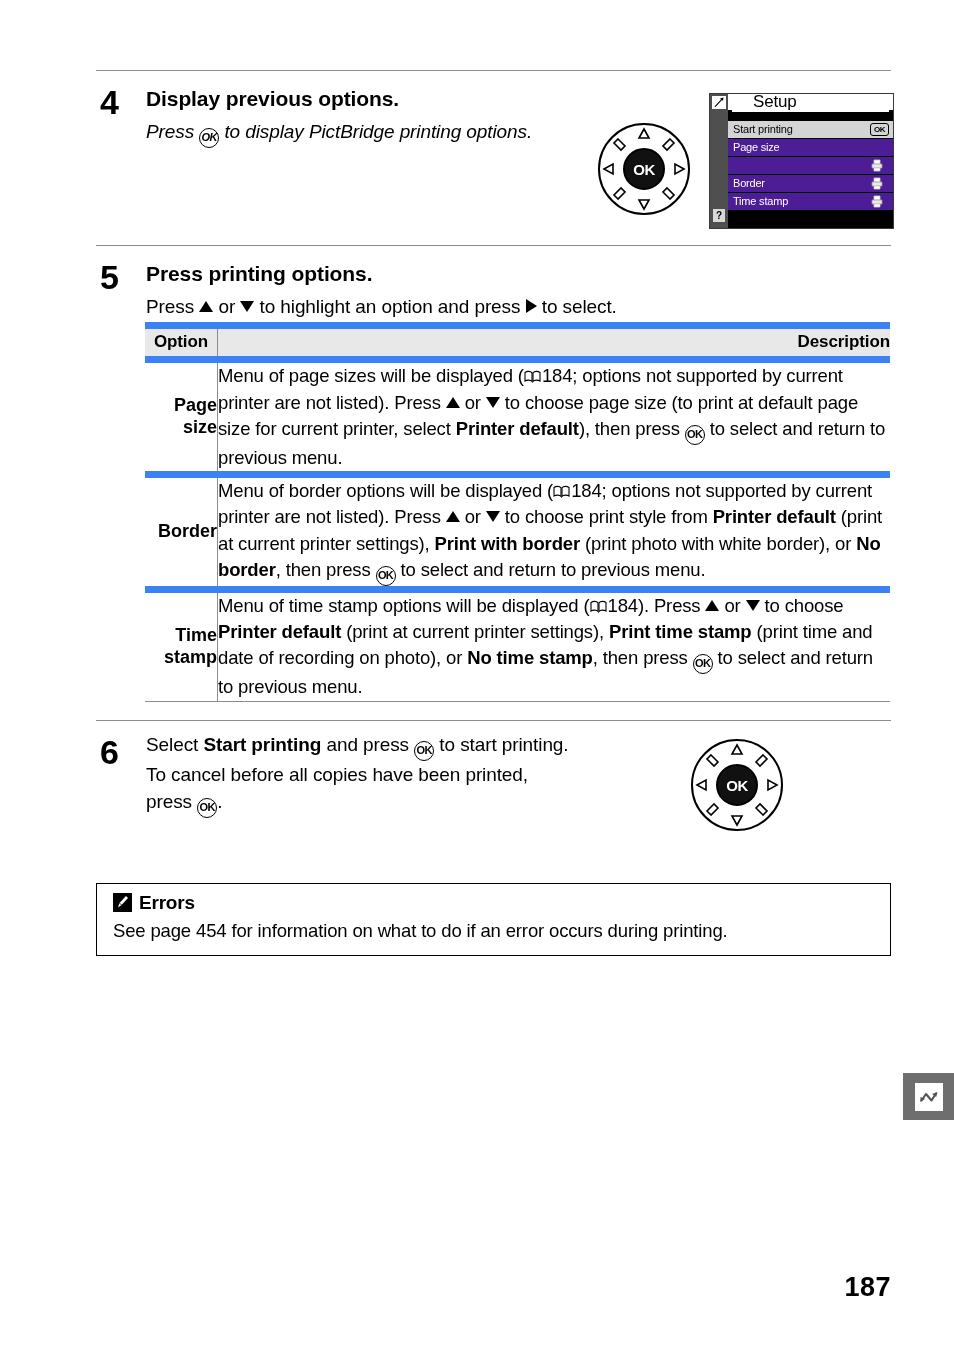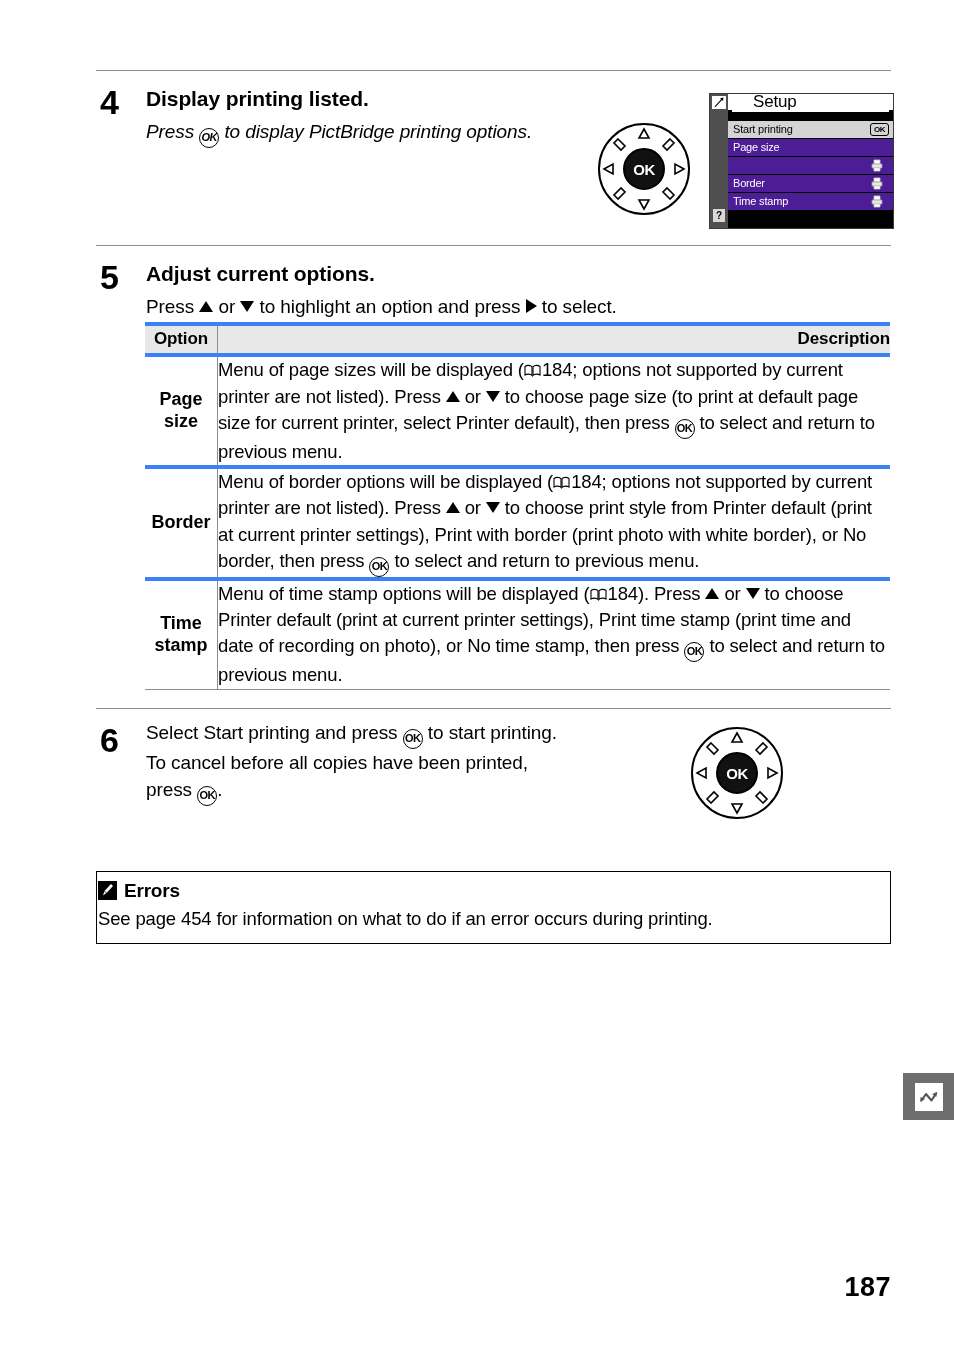--- a/index.html
+++ b/index.html
@@ -66,21 +66,21 @@
     letter-spacing: -0.1px;
   }
   .step-text {
     font-size: 19px;
     line-height: 1.45;
     letter-spacing: -0.1px;
   }
   .step4-text { max-width: 420px; font-style: italic; }
   .step6-text { max-width: 430px; }
 
-  b, strong { font-weight: normal; }
+  b, strong { font-weight: bold; }
 
   
   .ok-glyph {
     display: inline-block;
     width: 20px;
     height: 20px;
     border: 1.7px solid #000;
     border-radius: 50%;
     font-size: 11px;
     font-weight: bold;
@@ -251,62 +251,62 @@
 
   
   table.opts {
     border-collapse: collapse;
     width: 745px;
     margin-left: 49px;
     margin-top: 2px;
     margin-bottom: 4px;
   }
   table.opts th, table.opts td {
-    border-top: 4px solid #3b82f6;
+    border-top: 7px solid #3b82f6;
     border-bottom: 1px solid #8c8c8c;
     vertical-align: middle;
     padding: 0;
   }
   table.opts thead th {
     background: #e8e8e8;
     font-size: 17px;
     font-weight: bold;
     padding: 3px 0 4px 0;
     letter-spacing: -0.1px;
   }
   th.col-option {
     width: 72px;
     text-align: center;
     border-right: 1px solid #8c8c8c;
   }
   th.col-desc { text-align: right; }
   td.opt-name {
     width: 72px;
-    text-align: center;
+    text-align: right;
     font-size: 18px;
     font-weight: bold;
     padding: 0 7px 0 3px;
     border-right: 1px solid #8c8c8c;
     line-height: 1.22;
     box-sizing: border-box;
   }
   td.opt-desc {
     font-size: 18.5px;
     line-height: 1.42;
     padding: 6px 6px 7px 10px;
     letter-spacing: -0.15px;
     text-align: left;
   }
 
   
   .note {
     margin-left: 0;
     margin-top: 16px;
     border: 1.4px solid #000;
-    padding: 8px 12px 11px 1px;
+    padding: 8px 12px 11px 16px;
     width: 795px;
     box-sizing: border-box;
   }
   .note-head {
     display: flex;
     align-items: center;
     gap: 7px;
     margin-bottom: 4px;
   }
   .pencil-icon {
@@ -367,21 +367,21 @@
 
 <div class="page">
 
   <div class="content">
 
     <div class="rule"></div>
 
     <div class="step" style="min-height:150px;">
       <div class="step-num">4</div>
       <div class="step-body">
-        <div class="step-title">Display printing listed.</div>
+        <div class="step-title">Display previous options.</div>
         <div class="step-text step4-text"><span>Press </span><span class="ok-glyph">OK</span><span> to display PictBridge printing options.</span></div>
       </div>
 
       <div class="dial" style="left:500px; top:50px;">
         <svg width="96" height="96" viewBox="0 0 96 96" aria-hidden="true">
           <circle cx="48" cy="48" r="45" fill="#ffffff" stroke="#000000" stroke-width="2"></circle>
           <circle cx="48" cy="48" r="20" fill="#111111" stroke="#000000" stroke-width="2"></circle>
           <text x="48" y="54" font-family="Liberation Sans, sans-serif" font-size="15" font-weight="bold" fill="#ffffff" text-anchor="middle" letter-spacing="-0.5">OK</text>
 
           <polygon points="48,8 53,17 43,17" fill="#ffffff" stroke="#000000" stroke-width="1.6"></polygon>
@@ -458,21 +458,21 @@
           </div>
         </div>
       </div>
     </div>
 
     <div class="rule"></div>
 
     <div class="step">
       <div class="step-num">5</div>
       <div class="step-body">
-        <div class="step-title">Adjust current options.</div>
+        <div class="step-title">Press printing options.</div>
         <div class="step-text"><span>Press </span><span class="tri-up"></span><span> or </span><span class="tri-down"></span><span> to highlight an option and press </span><span class="tri-right"></span><span> to select.</span></div>
       </div>
 
       <table class="opts">
         <thead>
           <tr>
             <th class="col-option">Option</th>
             <th class="col-desc">Description</th>
           </tr>
         </thead>

